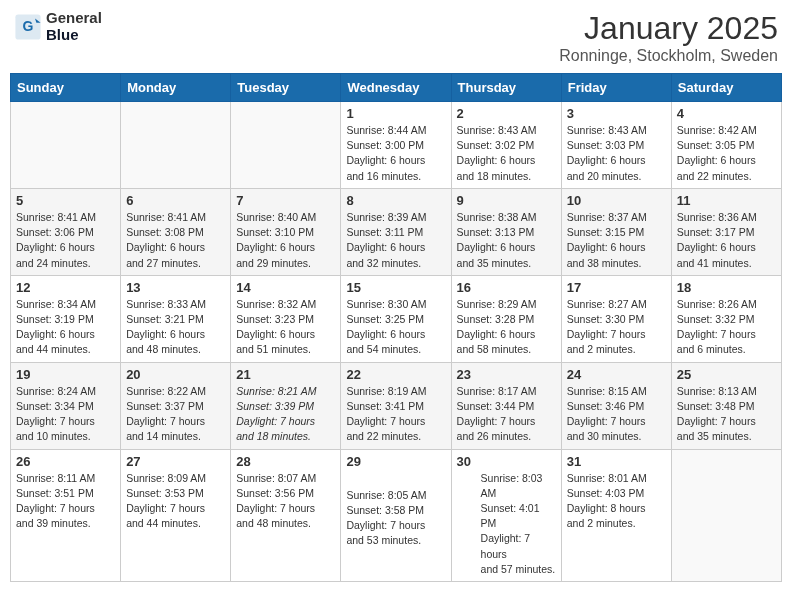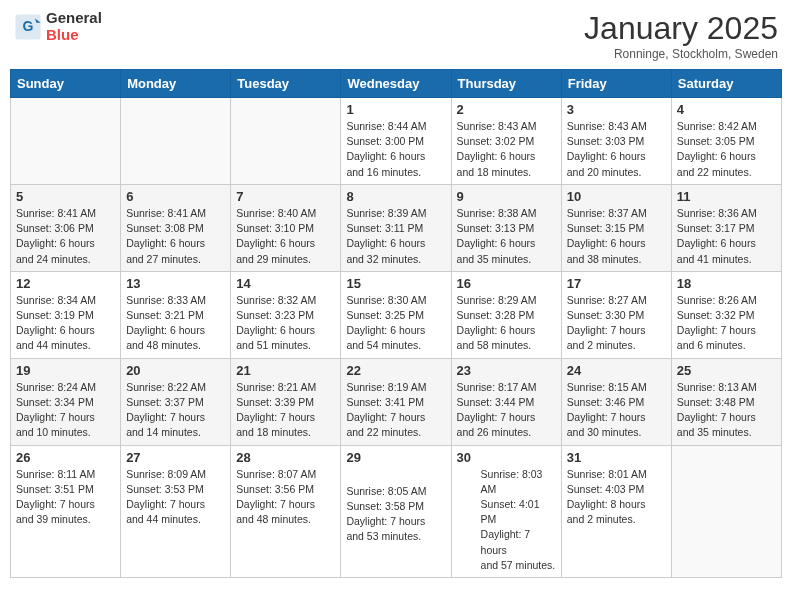--- a/index.html
+++ b/index.html
@@ -28,37 +28,37 @@
       line-height: 1.1;
     }
     .logo-general {
       font-size: 15px;
       font-weight: bold;
       color: #333;
     }
     .logo-blue {
       font-size: 15px;
       font-weight: bold;
-      color: #ef4444;
+      color: #0f172a;
     }
     .logo-icon {
       width: 28px;
       height: 28px;
     }
     .title-area {
       text-align: right;
     }
     .month-title {
       font-size: 32px;
       font-weight: normal;
       color: #333;
       text-align: right;
     }
     .location-title {
-      font-size: 12px;
+      font-size: 16px;
       color: #555;
     }
     .calendar {
       width: 100%;
       border-collapse: collapse;
       border: 1px solid #ccc;
       padding-left: 6px;
     }
     .calendar th {
       background-color: #1a6bab;
@@ -275,21 +275,21 @@
         </td>
         <td>
           <span class="day-num">20</span>
           <div class="day-info" style="white-space: pre-line;">Sunrise: 8:22 AM
 Sunset: 3:37 PM
 Daylight: 7 hours
 and 14 minutes.</div>
         </td>
         <td>
           <span class="day-num">21</span>
-          <div class="day-info" style="white-space: pre-line;">Sunrise: 8:21 AM
+          <div class="day-info" style="white-space: pre-line; font-style: italic;">Sunrise: 8:21 AM
 Sunset: 3:39 PM
 Daylight: 7 hours
 and 18 minutes.</div>
         </td>
         <td>
           <span class="day-num">22</span>
           <div class="day-info" style="white-space: pre-line;">Sunrise: 8:19 AM
 Sunset: 3:41 PM
 Daylight: 7 hours
 and 22 minutes.</div>

